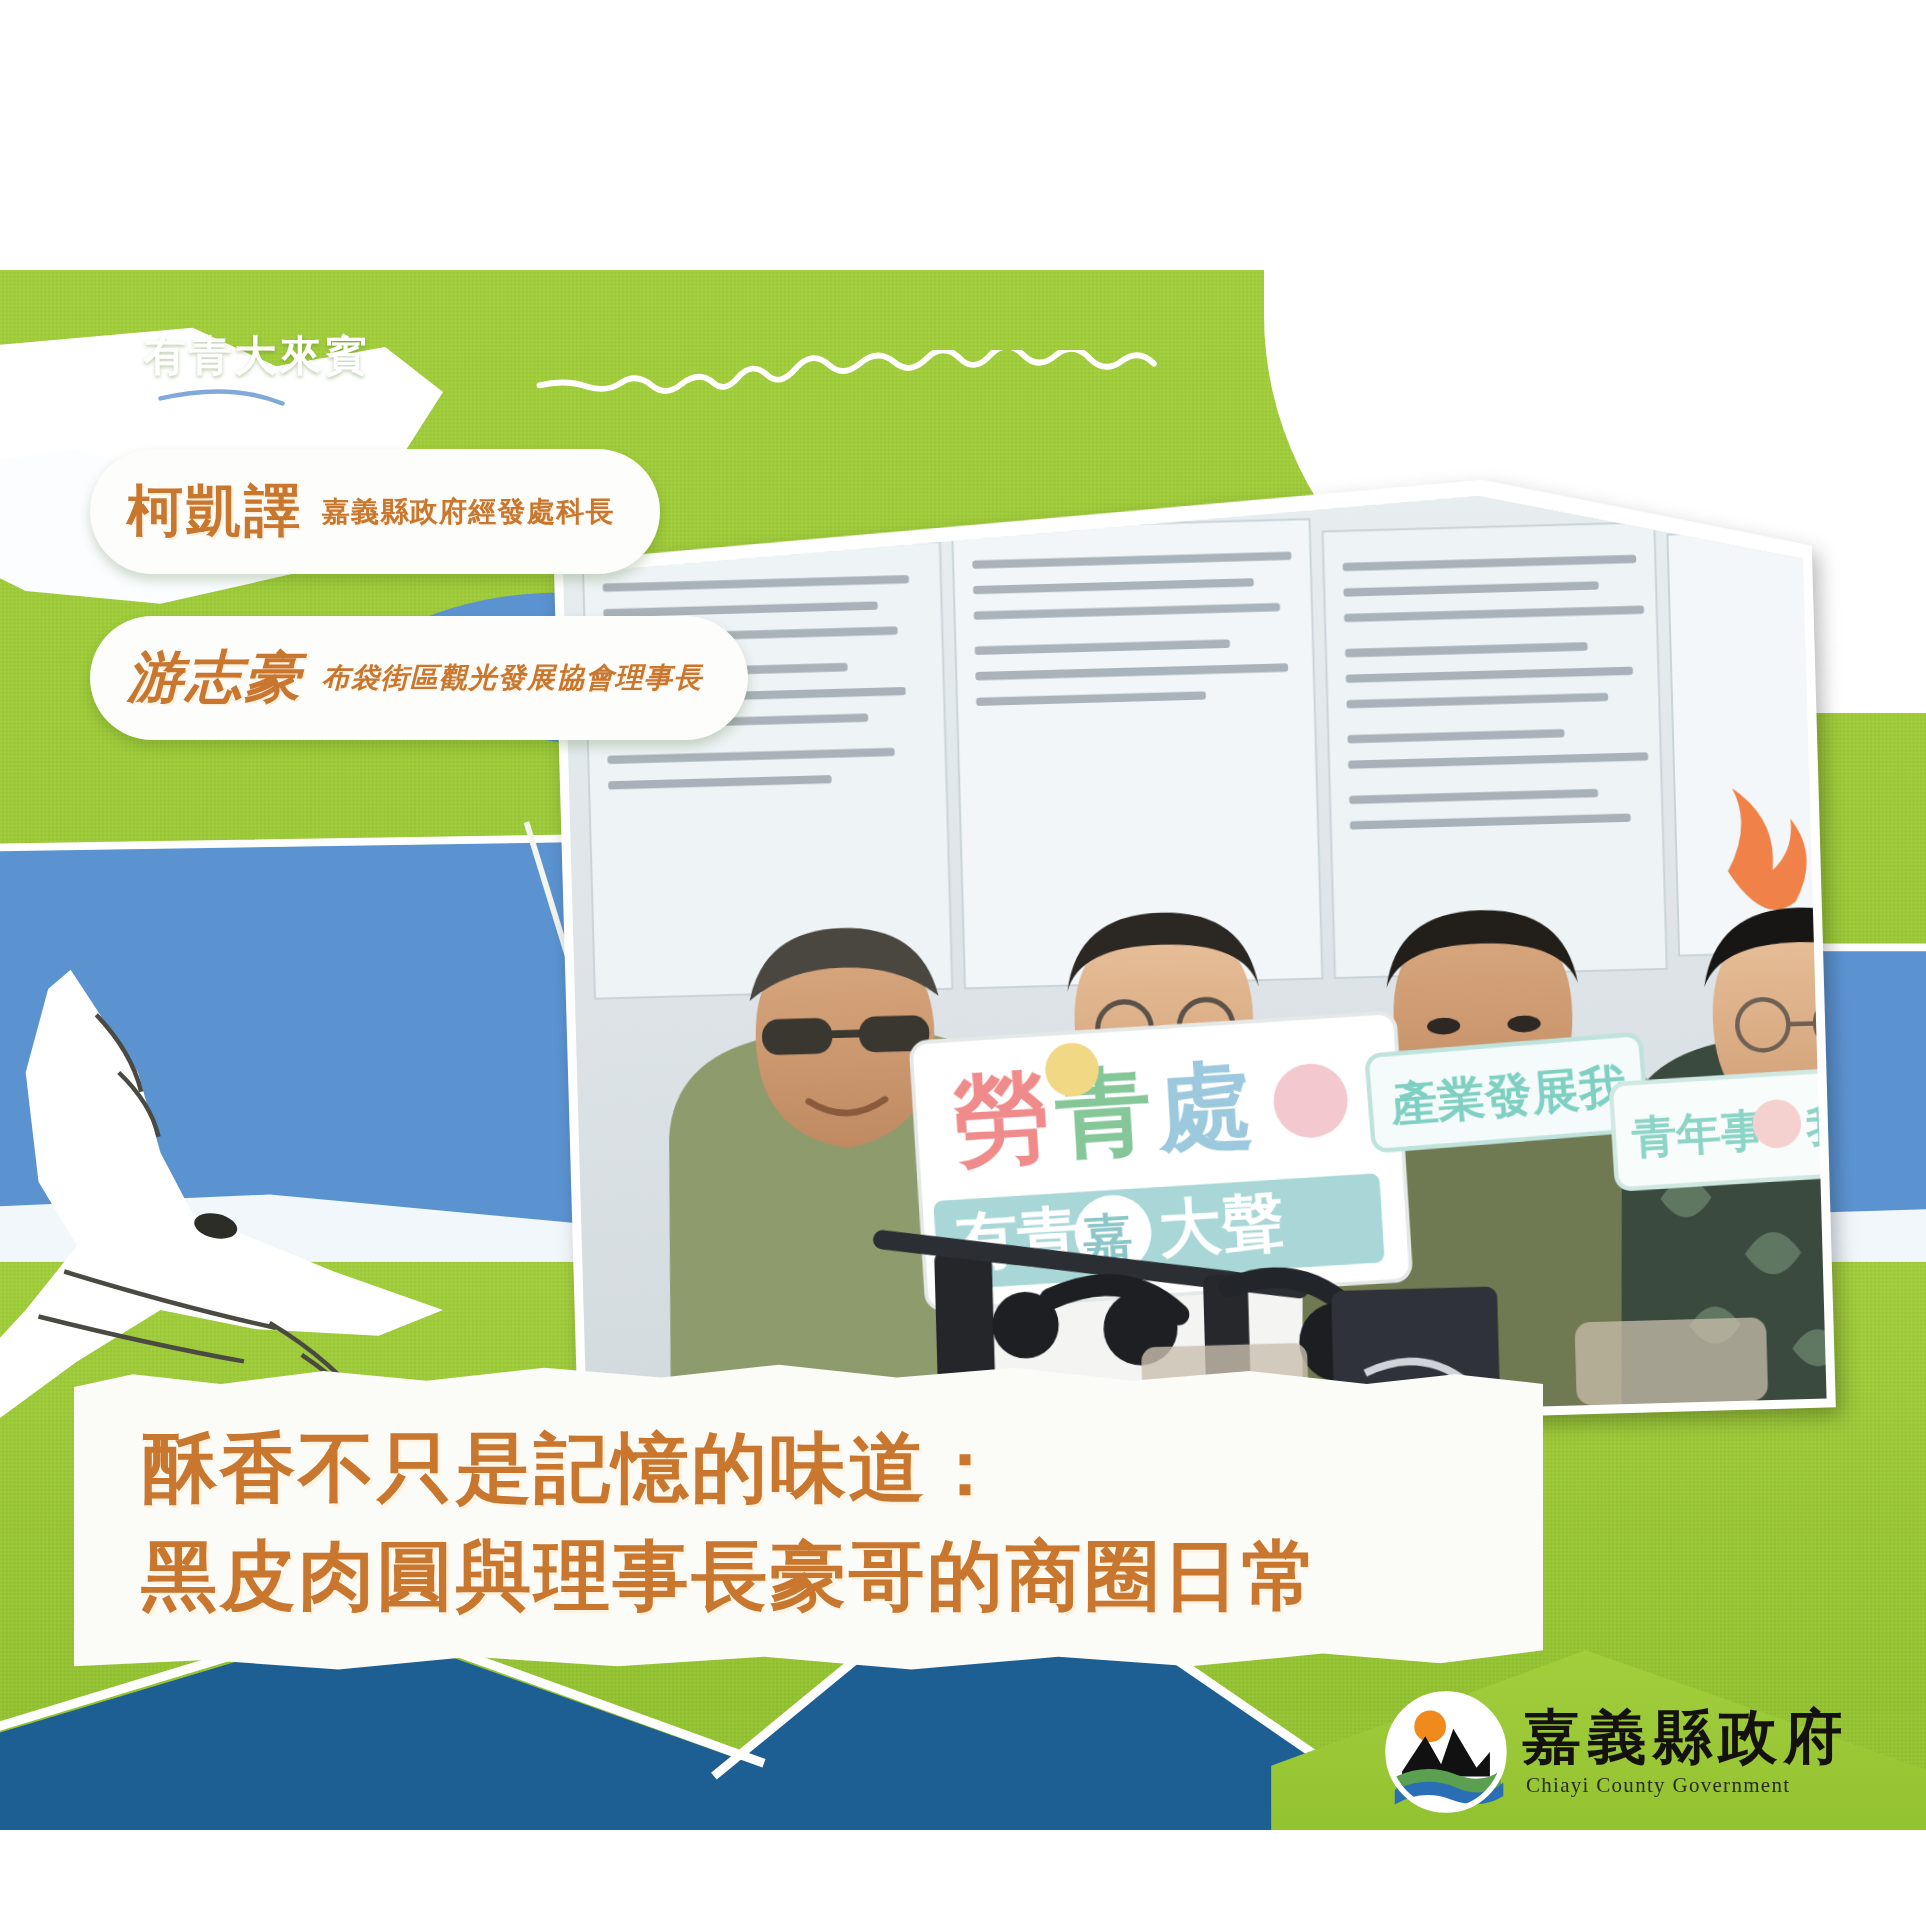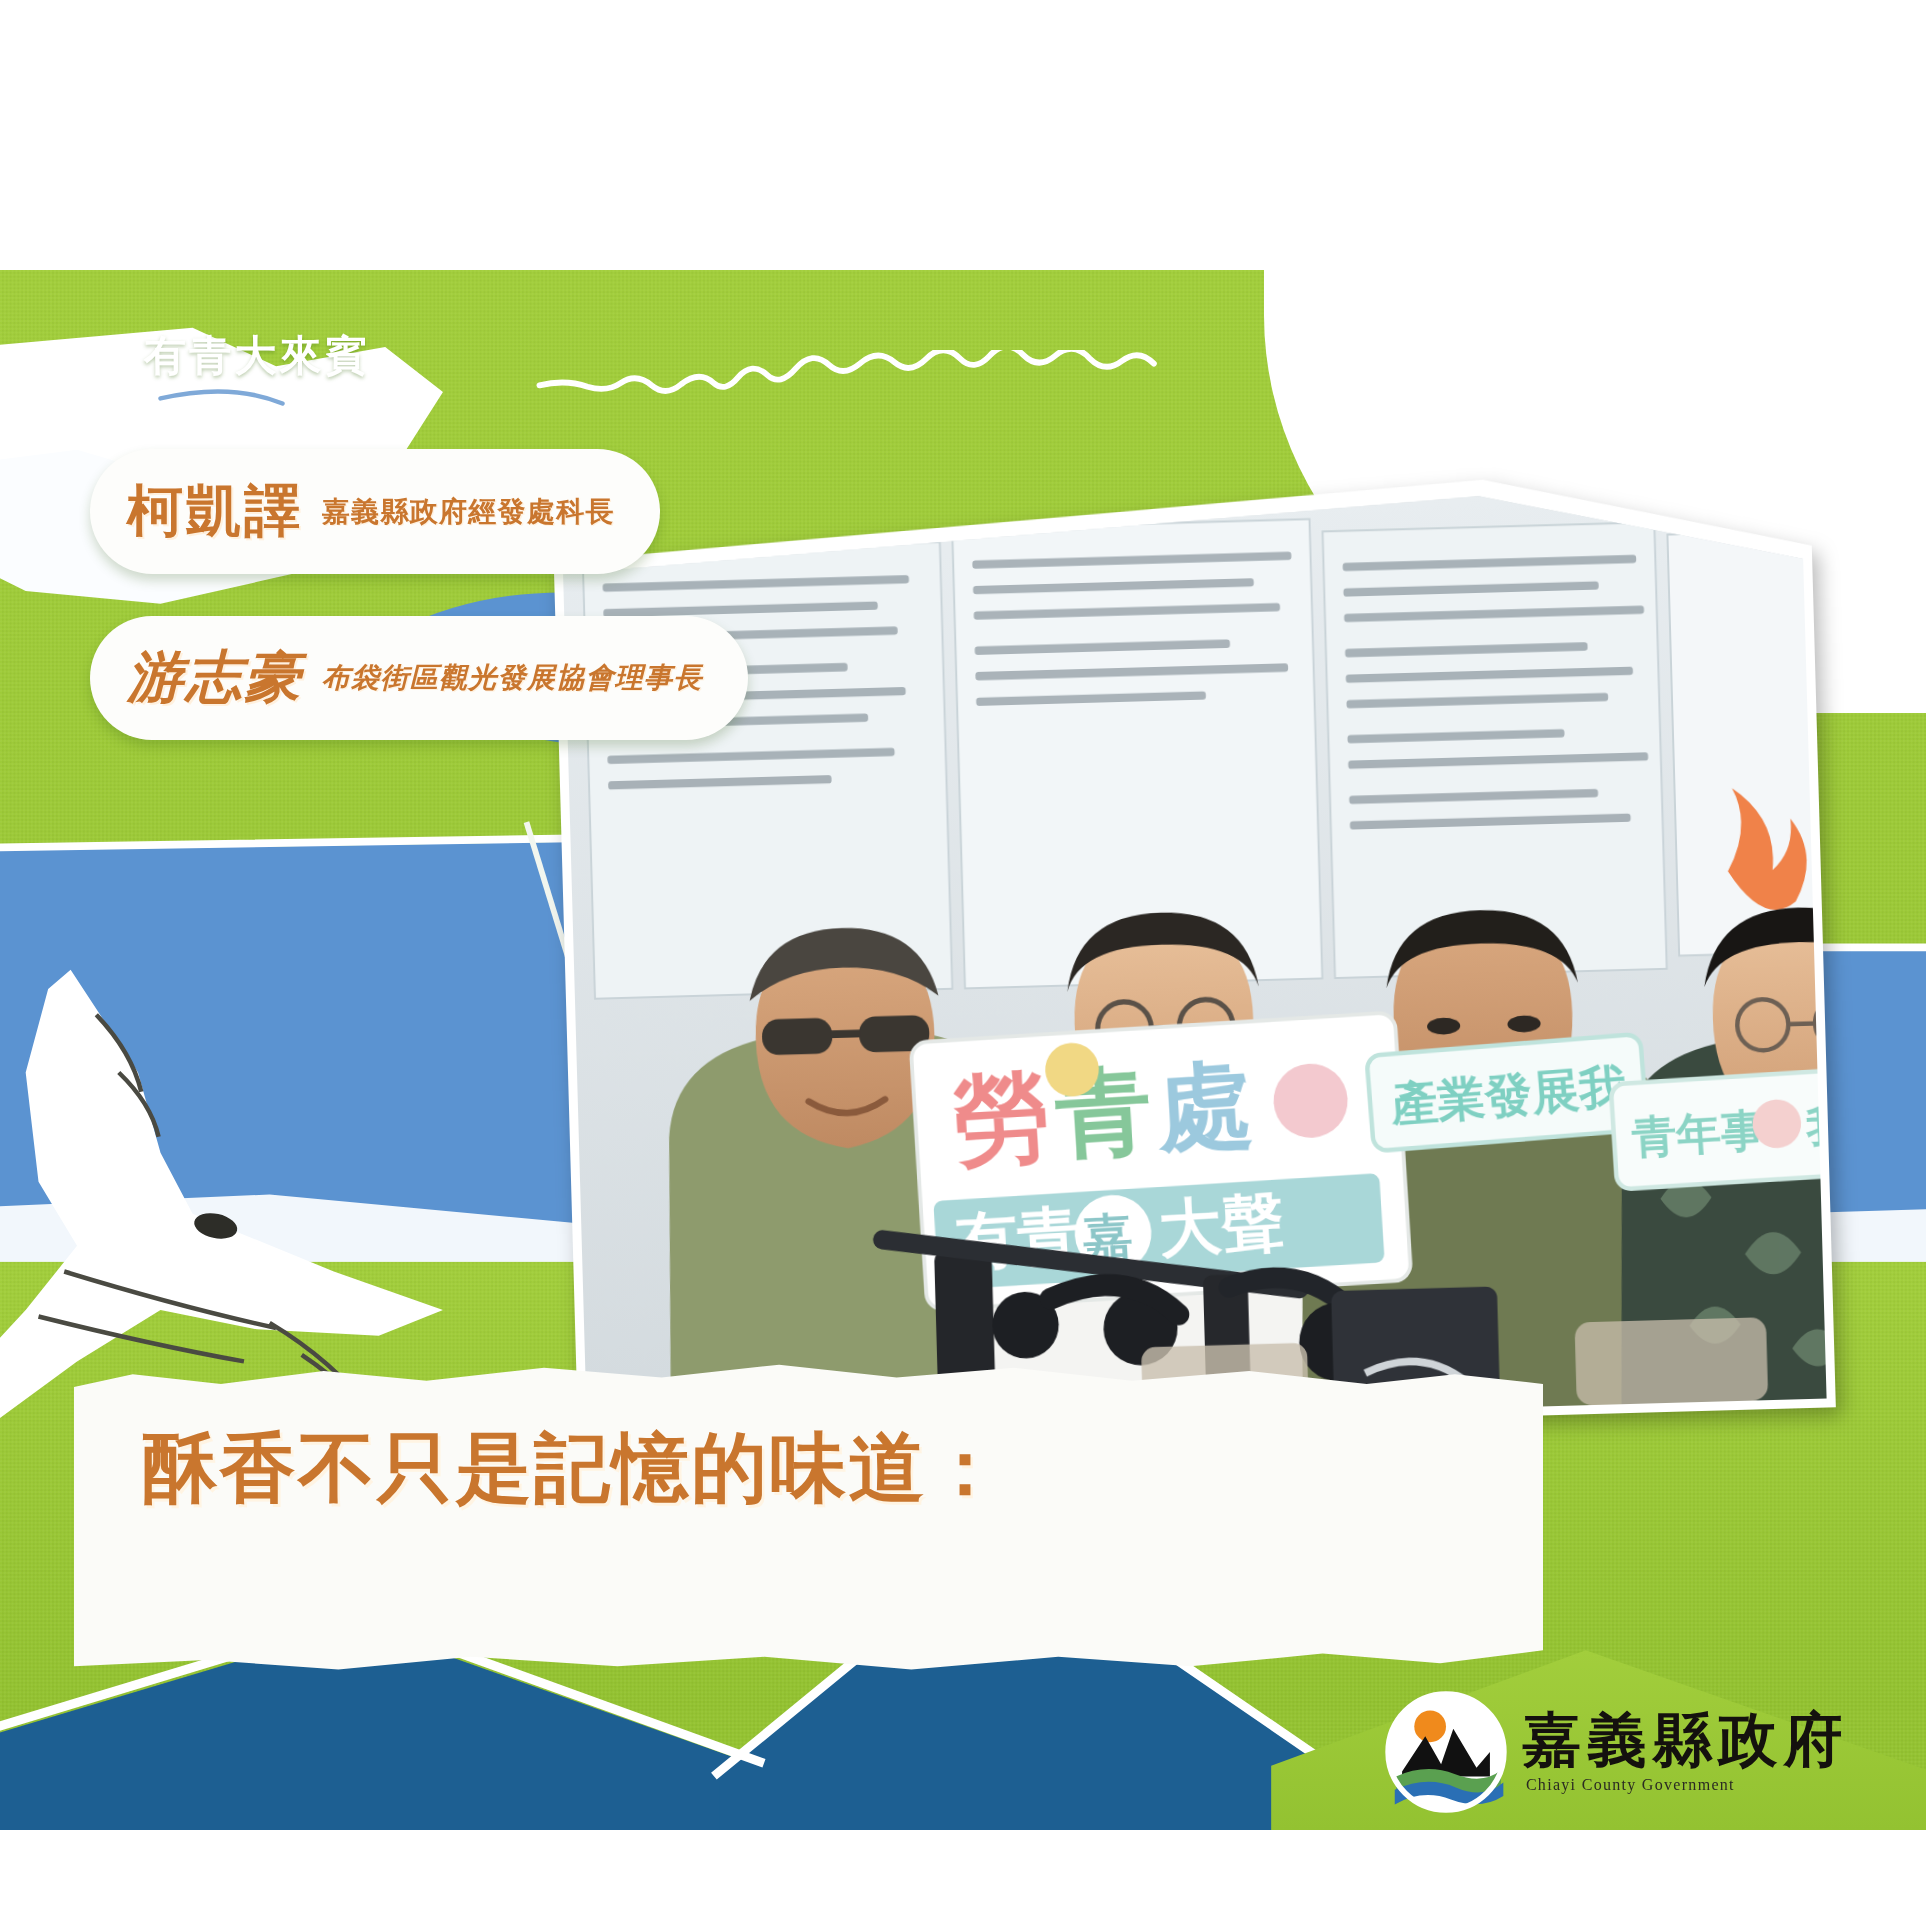--- a/index.html
+++ b/index.html
@@ -109,21 +109,21 @@
 
   
   .logo-wrap { position:absolute; right:77px; bottom:113px; z-index:33; display:flex; align-items:center; gap:15.4px; }
   .logo-mark { width:122px; height:122px; flex:0 0 auto; }
   .logo-text { display:flex; flex-direction:column; line-height:1; }
   .logo-zh {
     font-size:59px; font-weight:bold; color:#14110e; letter-spacing:6.4px;
     font-family:"Liberation Serif","DejaVu Serif",serif;
   }
   .logo-en {
-    font-size:16px; color:#2a2a22; letter-spacing:1.3px; margin-top:7.7px; margin-left:3.9px;
+    font-size:21px; color:#2a2a22; letter-spacing:1.3px; margin-top:7.7px; margin-left:3.9px;
     font-family:"Liberation Serif","DejaVu Serif",serif;
   }
 </style>
 </head>
 <body>
 
 <div id="stage">
 
   <div class="scene">
     <svg class="scene-svg" viewBox="0 0 3000 2500" preserveAspectRatio="none">
@@ -365,20 +365,21 @@
   </div>
   <div class="pill pill-2">
     <span class="pill-name">游志豪</span>
     <span class="pill-role">布袋街區觀光發展協會理事長</span>
   </div>
 
   <div class="title-card">
     <div class="title-paper"></div>
     <div class="title-lines">
       <div class="title-line">酥香不只是記憶的味道：</div>
+      <div class="title-line">黑皮肉圓與理事長豪哥的商圈日常</div>
     </div>
   </div>
 
   <div class="logo-wrap">
     <svg class="logo-mark" viewBox="0 0 200 200">
       <circle cx="100" cy="100" r="95" fill="#ffffff"></circle>
       <circle cx="74" cy="58" r="26" fill="#f08a1c"></circle>
       <path d="M 28,132 L 66,74 L 92,120 L 112,62 L 150,126 L 172,100
                L 172,140 L 28,140 Z" fill="#111111"></path>
       <path d="M 18,140 q 50,-22 96,-4 q 46,18 76,-6 l 0,26 q -40,22 -84,4

